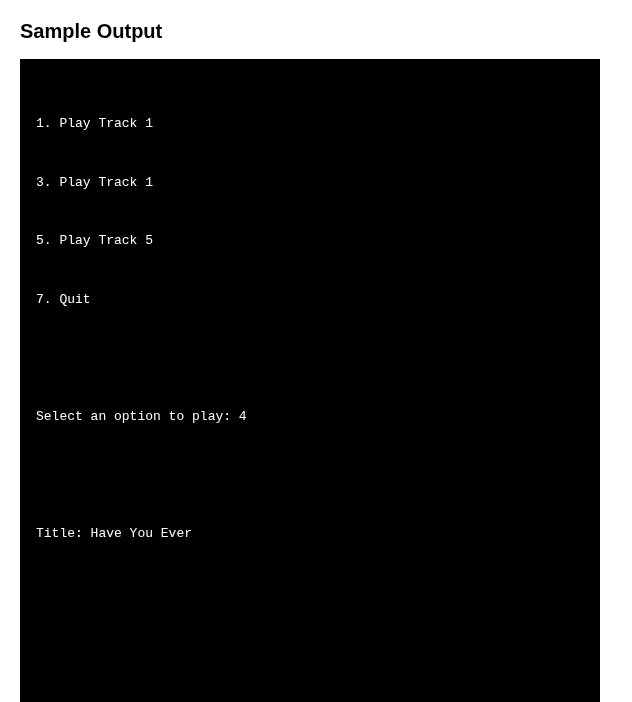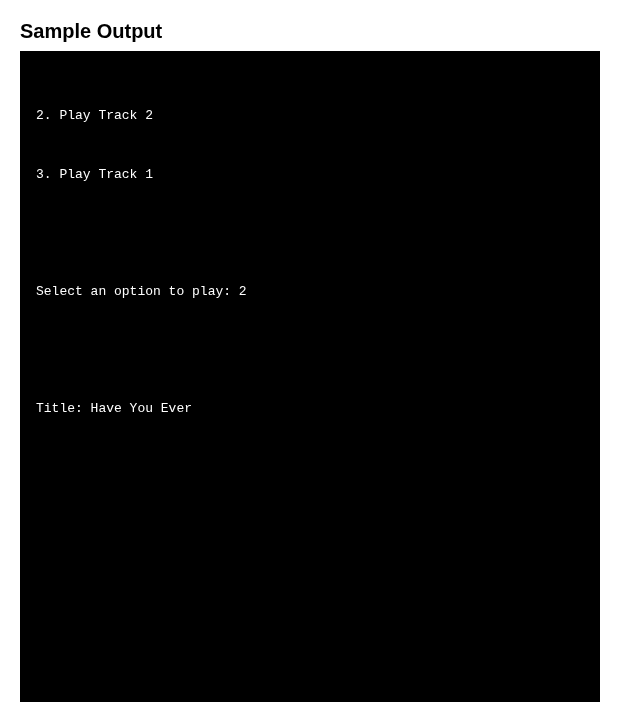--- a/index.html
+++ b/index.html
@@ -12,21 +12,21 @@
       background-color: #ffffff;
       font-family: Arial, sans-serif;
       padding: 20px;
       width: 632px;
       min-height: 702px;
     }
 
     .page-title {
       font-size: 20px;
       font-weight: bold;
-      margin-bottom: 8px;
+      margin-bottom: 16px;
       color: #000000;
     }
 
     .terminal {
       background-color: #000000;
       color: #ffffff;
       font-family: 'Courier New', Courier, monospace;
       font-size: 13px;
       padding: 16px;
       width: 580px;
@@ -44,24 +44,26 @@
       display: block;
       height: 1.5em;
     }
   </style>
 </head>
 <body>
 
 <h1 class="page-title">Sample Output</h1>
 
 <div class="terminal">
-  <span class="terminal-line">2. Play Track 2</span>
+  <span class="terminal-line">1. Play Track 1</span>
   <span class="terminal-line">3. Play Track 1</span>
+  <span class="terminal-line">5. Play Track 5</span>
+  <span class="terminal-line">7. Quit</span>
   <span class="terminal-line empty"></span>
-  <span class="terminal-line">Select an option to play: 2</span>
+  <span class="terminal-line">Select an option to play: 4</span>
   <span class="terminal-line empty"></span>
   <span class="terminal-line">Title: Have You Ever</span>
   
   
   
   
   
   
   
   

